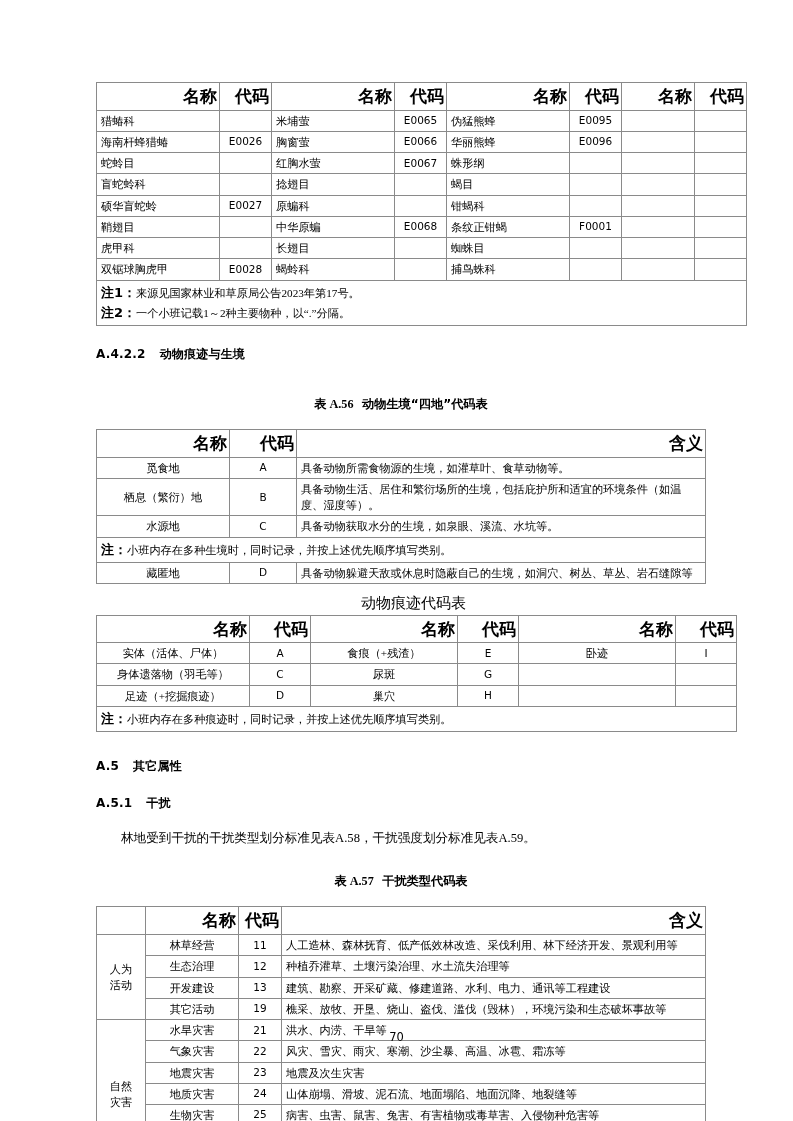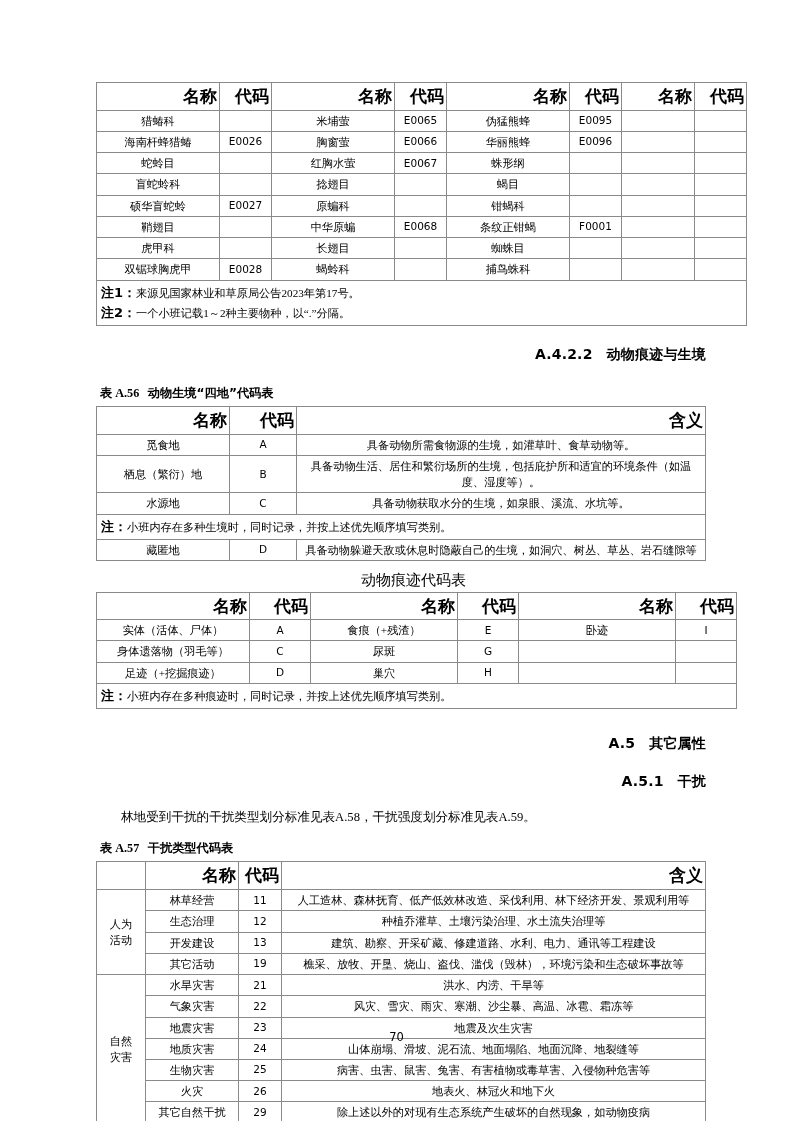--- a/index.html
+++ b/index.html
@@ -42,21 +42,21 @@
     word-break: break-all;
   }
   table.doc thead th {
     text-align: right;
     font-weight: bold;
     font-family: "DejaVu Sans", "Liberation Sans", sans-serif;
     font-size: 17px;
     padding: 1px 2px;
   }
   .cell-c { text-align: center; }
-  .cell-l { text-align: center; margin-top: 8px; }
+  .cell-l { text-align: left; margin-top: 8px; }
   .code-cell {
     text-align: center;
     font-family: "DejaVu Sans", "Liberation Sans", sans-serif;
     font-size: 10.5px;
     font-weight: bold;
   }
   .note-cell {
     text-align: left;
     padding: 3px 5px;
     line-height: 1.55;
@@ -66,38 +66,37 @@
     font-family: "DejaVu Sans", "Liberation Sans", sans-serif;
     font-weight: bold;
     font-size: 13px;
     margin-top: 32px;
   }
 
   
   .h-clause {
     font-family: "DejaVu Sans", "Liberation Sans", sans-serif;
     font-weight: bold;
-    font-size: 14px;
+    font-size: 12px;
     margin: 0;
     letter-spacing: 0.2px;
-    text-align: right;
   }
   .h-clause .num { margin-right: 14px; }
   .p-body {
     font-size: 12.6px;
     margin: 0;
     text-indent: 25px;
     line-height: 1.6;
   }
   .tbl-caption {
-    text-align: left;
+    text-align: center;
     font-family: "DejaVu Sans", "Liberation Sans", sans-serif;
     font-weight: bold;
     font-size: 12.2px;
-    margin: 4px;
+    margin: 16px;
     line-height: 1.5;
   }
   .tbl-caption .cap-num {
     font-family: "Liberation Serif", "DejaVu Serif", serif;
     font-weight: bold;
   }
   .tbl-caption-left {
     text-align: center;
     text-indent: 25px;
     font-weight: normal;

